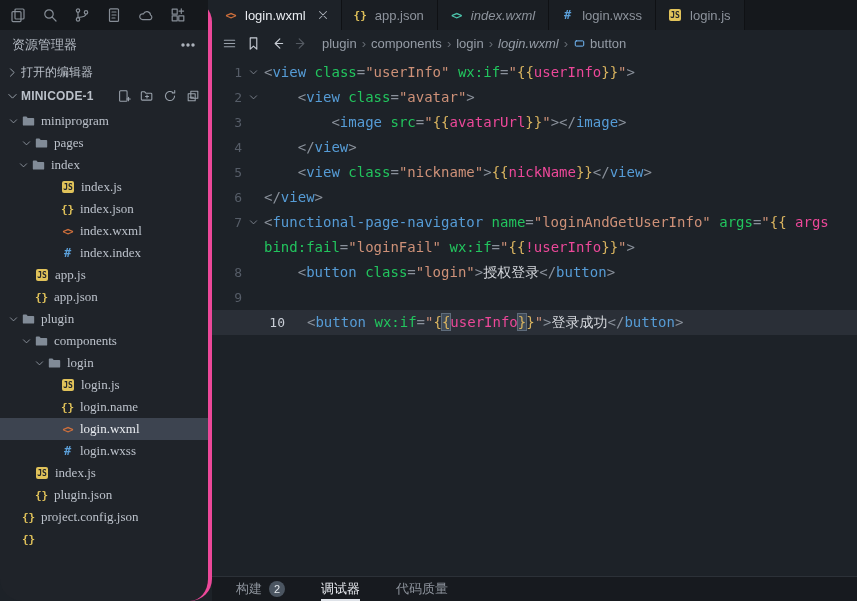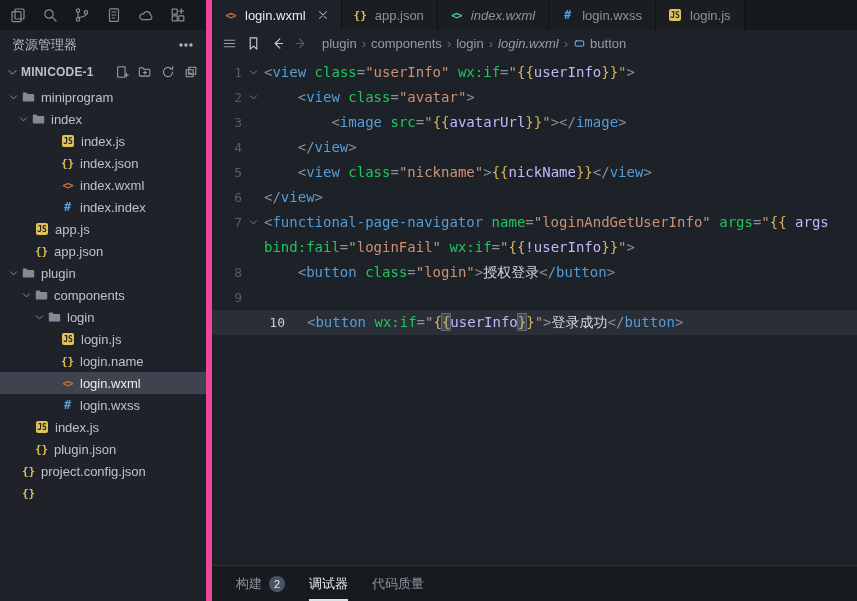--- a/index.html
+++ b/index.html
@@ -2,41 +2,41 @@
 <html><head>
 <meta charset="utf-8">
 <style>
   * { box-sizing: border-box; margin: 0; padding: 0; }
   html,body { width:857px; height:601px; overflow:hidden; background:#1d2228;
     font-family:"Liberation Sans", sans-serif; }
   .window { display:flex; width:857px; height:601px; }
 
   
   .sidebar { width:212px; flex:none; background:#1f2329; display:flex; flex-direction:column;
-    border-right:6px solid #ec4899; }
+    border-right:4px solid #ec4899;border-radius:22px; }
   .activity-bar { height:30px; flex:none; background:#15181c; display:flex; align-items:center;
     gap:16px; padding:0 10px; color:#868d96; }
   .icon { display:inline-flex; align-items:center; justify-content:center; width:16px; height:16px; flex:none; }
   .icon svg { width:100%; height:100%; display:block; }
   .explorer-header { height:30px; flex:none; display:flex; align-items:center; justify-content:space-between;
     padding:0 12px; color:#b2b8c1; font-size:13px; background:#1f2329; }
   .section-row { height:24px; flex:none; display:flex; align-items:center; gap:2px;
     padding:0 8px 0 6px; font-size:12px; color:#bac0c9; cursor:pointer; }
   .section-row .icon { width:13px; height:13px; color:#9aa2ac; }
   .section-row.project .label { font-weight:bold; letter-spacing:.2px; }
   .section-actions { margin-left:auto; display:flex; gap:9px; color:#9aa2ac; }
   .section-actions .icon { width:14px; height:14px; }
   .tree { flex:1; overflow:hidden; font-size:13px; color:#bcc2cb; padding-top:2px; }
   .tree-row { height:22px; display:flex; align-items:center; cursor:pointer; white-space:nowrap; }
   .tree-row.selected { background:#3d4450; color:#e9ecf0; }
   .tree-row .chev { width:15px; height:12px; color:#9aa2ac; }
   .tree-row .chev svg { width:11px; height:11px; }
   .tree-row .chev-spacer { width:15px; flex:none; }
   .tree-row .folder { width:15px; height:14px; color:#818b97; margin-right:5px; }
-  .tree-label { overflow:hidden; text-overflow:ellipsis; }
+  .tree-label { overflow:hidden; text-overflow:ellipsis;font-family:Liberation Serif, serif; }
 
   
   .fi { width:15px; height:15px; display:inline-flex; align-items:center; justify-content:center;
     font-weight:700; flex:none; margin-right:5px; font-family:"DejaVu Sans Mono", monospace; }
   .fi-js   { background:#e0c25a; color:#23262b; font-size:8px;  border-radius:2px; width:12px; height:12px; margin:0 7px 0 2px; }
   .fi-json { color:#e0c25a; font-size:11px; }
   .fi-wxml { color:#d0703c; font-size:10px; letter-spacing:-1px; }
   .fi-wxss { color:#5b9fd8; font-size:12px; }
 
   
@@ -64,27 +64,27 @@
   .code-row { display:flex; height:25px; line-height:25px; white-space:pre; }
   .code-row.current { background:#2a2f37;padding-left:43px; }
   .gutter-num { width:30px; flex:none; text-align:right; color:#565d68; font-size:13px; }
   .fold { width:22px; flex:none; display:flex; align-items:center; justify-content:center; color:#8a919b; }
   .fold svg { width:11px; height:11px; }
   .current .gutter-num { color:#c9ced6; }
   .tk-tag   { color:#569cd6; }
   .tk-attr  { color:#22c55e; }
   .tk-str   { color:#ce9178; }
   .tk-brace { color:#d8b35f; }
-  .tk-bind  { color:#c4b5fd; }
+  .tk-bind  { color:#ec4899; }
   .tk-punct { color:#8a919b; }
   .tk-text  { color:#d4d7dc; }
   .tk-braceM{ color:#d8b35f; background:rgba(97,118,140,.38); box-shadow:0 0 0 1px #5e6b7a; }
 
-  .panel { height:36px; flex:none; background:#171a1f; border-top:1px solid #2c3138;
-    display:flex; align-items:stretch; gap:24px; padding:0 24px; font-size:13px; color:#8d939c; }
+  .panel { height:25px; flex:none; background:#171a1f; border-top:1px solid #2c3138;
+    display:flex; align-items:stretch; gap:36px; padding:0 24px; font-size:13px; color:#8d939c; }
   .panel-tab { display:flex; align-items:center; gap:0; border-bottom:2px solid transparent;
     padding-top:2px; cursor:pointer; }
   .panel-tab.active { color:#e9ecf1; border-bottom-color:#dfe3e9; }
   .badge { background:#4b5561; color:#e4e8ed; border-radius:50%; width:16px; height:16px;
     font-size:11px; display:inline-flex; align-items:center; justify-content:center; margin-left:7px; }
 </style>
 </head>
 <body>
 
 <div class="window">
@@ -134,20 +134,28 @@
     <div class="explorer-header">
       <span>资源管理器</span>
       <span class="icon" id="more-actions">
           <svg viewBox="0 0 16 16" fill="currentColor" stroke="currentColor" stroke-width="1.2" stroke-linecap="round" stroke-linejoin="round">
             <circle cx="3" cy="8" r="1.1"></circle>
             <circle cx="8" cy="8" r="1.1"></circle>
             <circle cx="13" cy="8" r="1.1"></circle>
           </svg>
         </span>
     </div>
+    <div class="section-row">
+      <span class="icon" id="oe-chev">
+          <svg viewBox="0 0 16 16" fill="none" stroke="currentColor" stroke-width="1.2" stroke-linecap="round" stroke-linejoin="round">
+            <path d="M5.5 3.5 10 8l-4.5 4.5"></path>
+          </svg>
+        </span>
+      <span class="label">打开的编辑器</span>
+    </div>
     <div class="section-row project">
       <span class="icon" id="proj-chev">
           <svg viewBox="0 0 16 16" fill="none" stroke="currentColor" stroke-width="1.2" stroke-linecap="round" stroke-linejoin="round">
             <path d="M3.5 5.5 8 10l4.5-4.5"></path>
           </svg>
         </span>
       <span class="label">MINICODE-1</span>
       <span class="section-actions" id="proj-actions">
           <span class="icon">
             <svg viewBox="0 0 16 16" fill="none" stroke="currentColor" stroke-width="1.2" stroke-linecap="round" stroke-linejoin="round">
@@ -181,20 +189,33 @@
             <svg viewBox="0 0 16 16" fill="none" stroke="currentColor" stroke-width="1.2" stroke-linecap="round" stroke-linejoin="round">
               <path d="M3.5 5.5 8 10l4.5-4.5"></path>
             </svg>
           </span>
           <span class="icon folder">
             <svg viewBox="0 0 16 16" fill="currentColor">
               <path d="M1.5 3.8c0-.6.4-1 1-1h3.1l1.5 1.7h6.4c.6 0 1 .4 1 1v6.7c0 .6-.4 1-1 1h-11c-.6 0-1-.4-1-1Z"></path>
             </svg>
           </span>
           <span class="tree-label">miniprogram</span>
+        </div>
+        <div class="tree-row" style="padding-left: 19px;">
+          <span class="icon chev">
+            <svg viewBox="0 0 16 16" fill="none" stroke="currentColor" stroke-width="1.2" stroke-linecap="round" stroke-linejoin="round">
+              <path d="M3.5 5.5 8 10l4.5-4.5"></path>
+            </svg>
+          </span>
+          <span class="icon folder">
+            <svg viewBox="0 0 16 16" fill="currentColor">
+              <path d="M1.5 3.8c0-.6.4-1 1-1h3.1l1.5 1.7h6.4c.6 0 1 .4 1 1v6.7c0 .6-.4 1-1 1h-11c-.6 0-1-.4-1-1Z"></path>
+            </svg>
+          </span>
+          <span class="tree-label">pages</span>
         </div>
         <div class="tree-row" style="padding-left: 16px;">
           <span class="icon chev">
             <svg viewBox="0 0 16 16" fill="none" stroke="currentColor" stroke-width="1.2" stroke-linecap="round" stroke-linejoin="round">
               <path d="M3.5 5.5 8 10l4.5-4.5"></path>
             </svg>
           </span>
           <span class="icon folder">
             <svg viewBox="0 0 16 16" fill="currentColor">
               <path d="M1.5 3.8c0-.6.4-1 1-1h3.1l1.5 1.7h6.4c.6 0 1 .4 1 1v6.7c0 .6-.4 1-1 1h-11c-.6 0-1-.4-1-1Z"></path>

